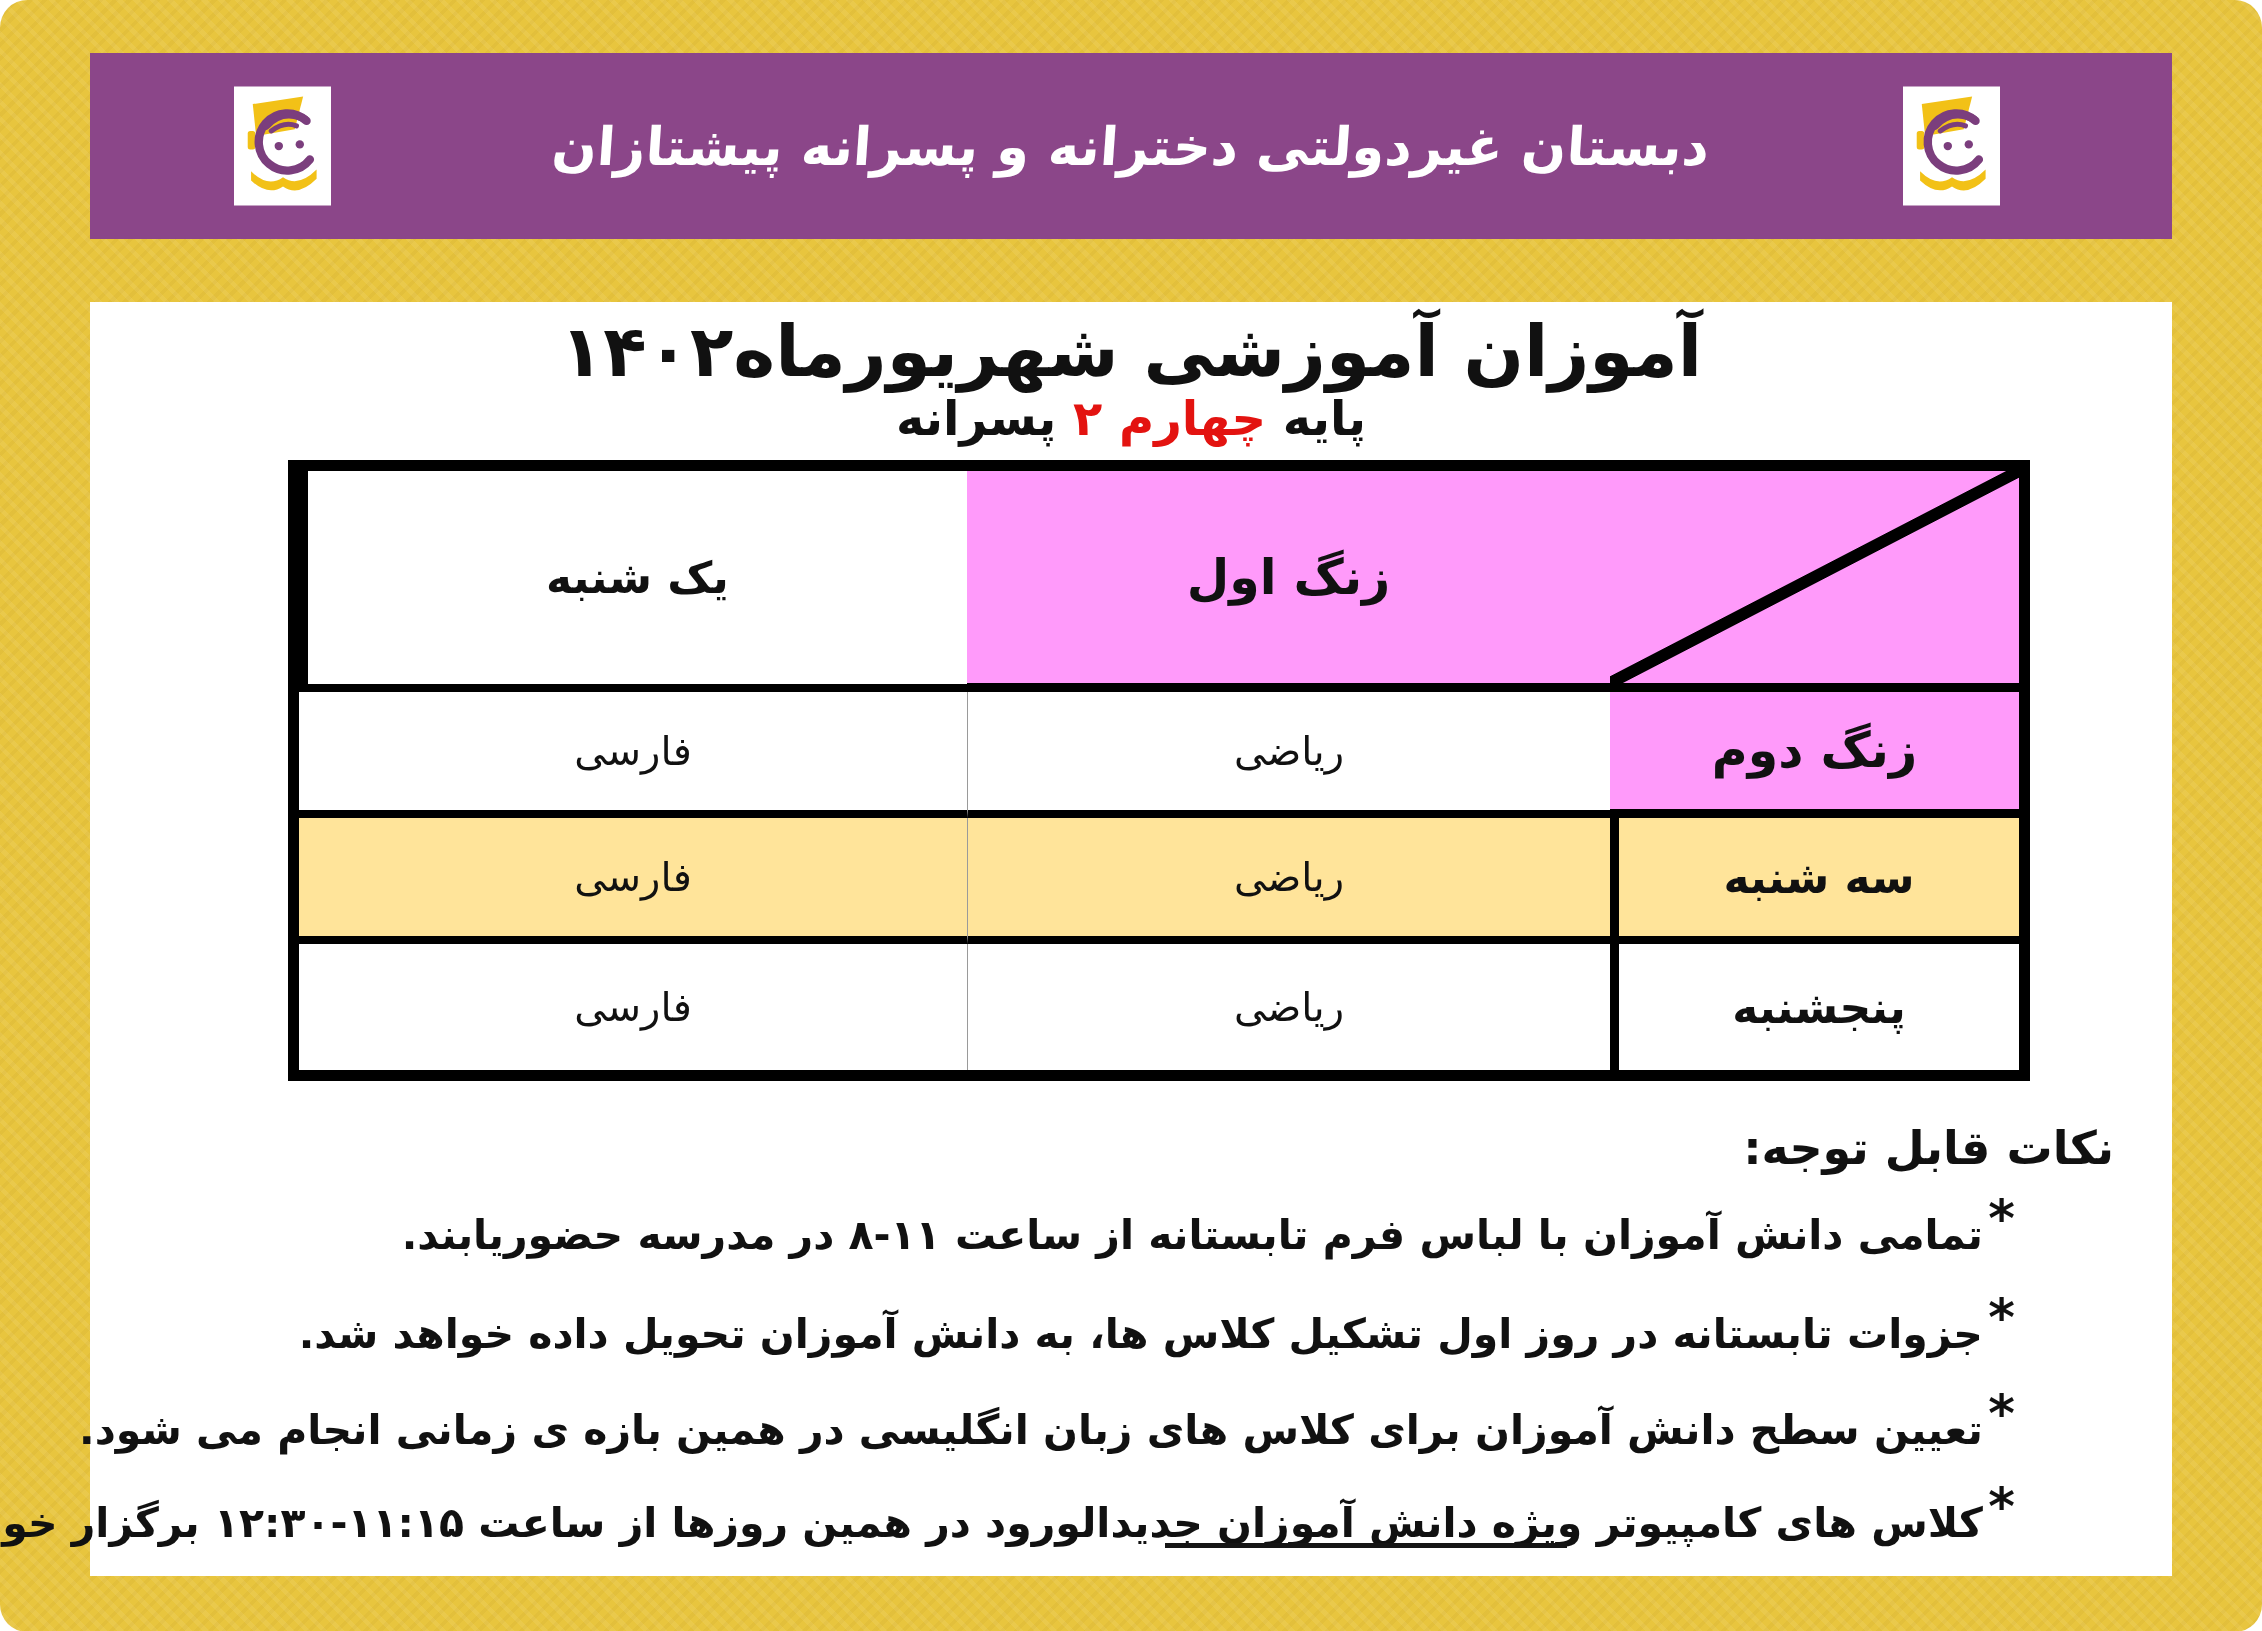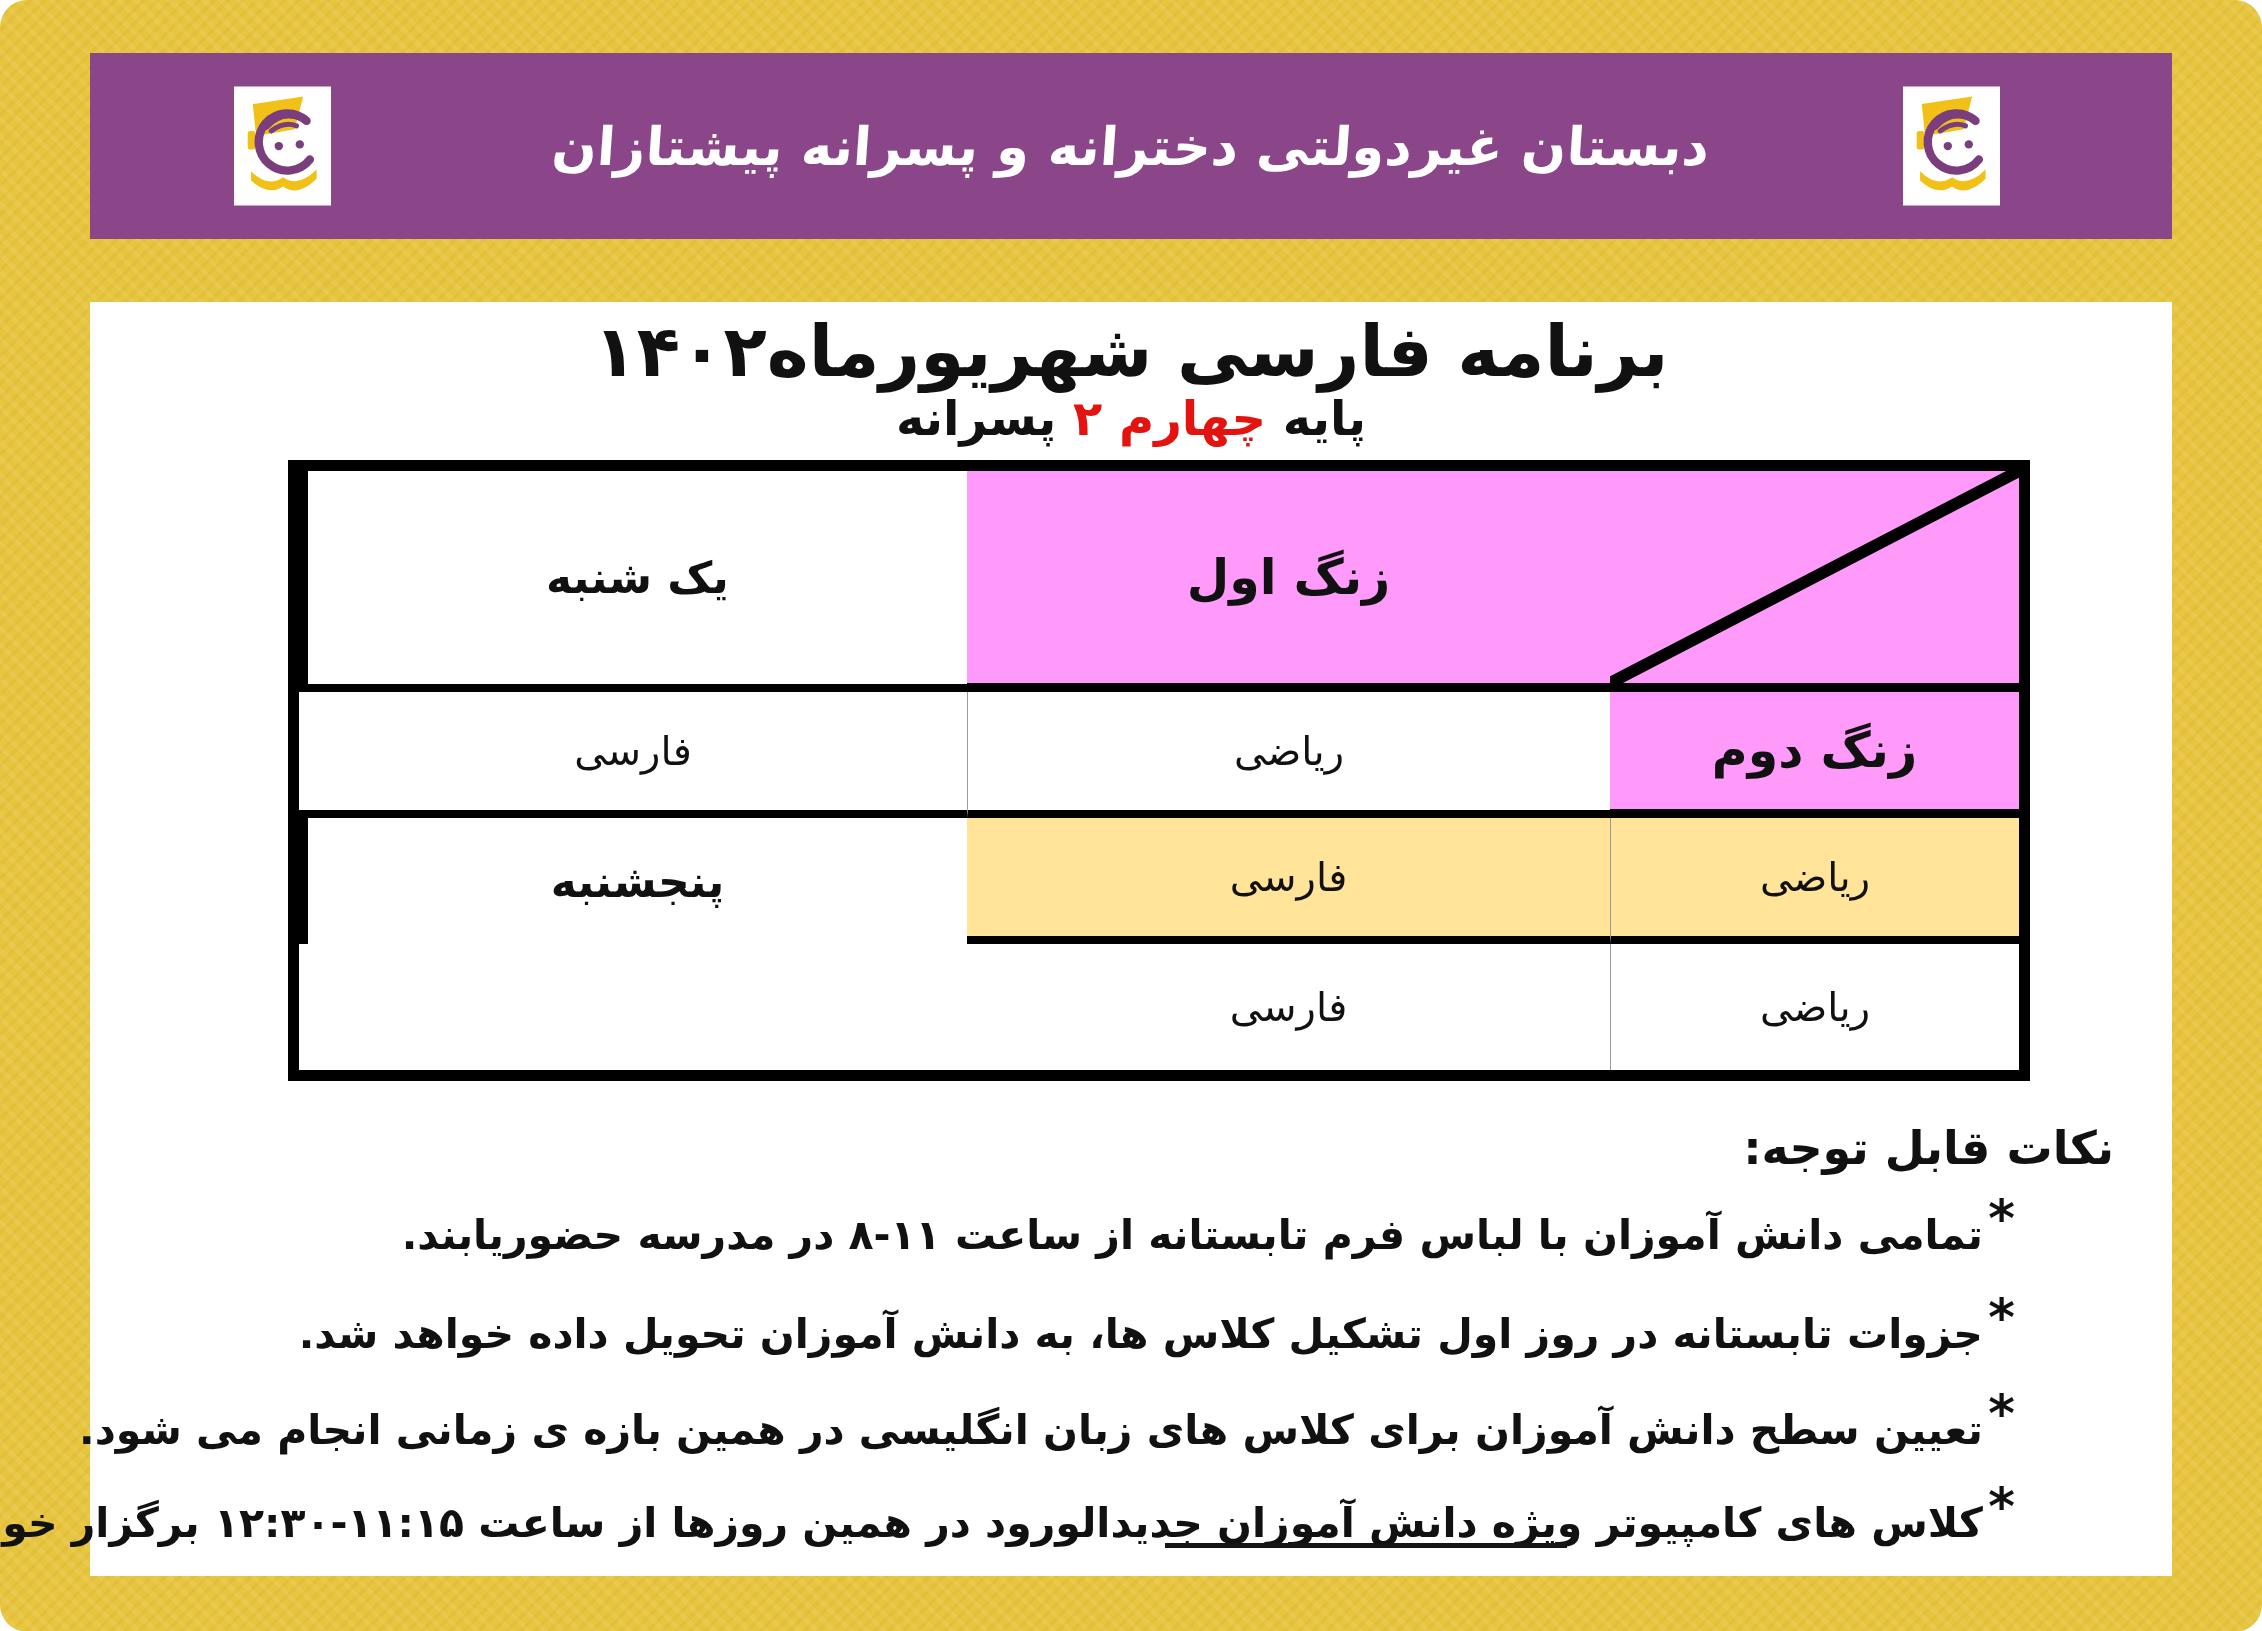--- a/index.html
+++ b/index.html
@@ -92,33 +92,34 @@
         <path d="M30,38 Q50,16 76,30" fill="none" stroke="#7B3E7D" stroke-width="9" stroke-linecap="round"></path>
         <path d="M36,44 Q52,32 66,38" fill="none" stroke="#7B3E7D" stroke-width="6" stroke-linecap="round"></path>
         <circle cx="45" cy="62" r="5" fill="#7B3E7D"></circle>
         <circle cx="70" cy="60" r="5" fill="#7B3E7D"></circle>
         <path d="M12,92 Q32,112 50,99 Q68,112 90,90 L90,101 Q68,123 50,110 Q32,122 12,103 Z" fill="#F2C117"></path>
       </svg>
     </div>
   </div>
 
   <div class="content">
-    <div class="title1">برنامه فارسی شهریورماه۱۴۰۲</div>
+    <div class="title1">آموزان آموزشی شهریورماه۱۴۰۲</div>
     <div class="title2"><span>پایه </span><span class="hl">چهارم ۲</span><span> پسرانه</span></div>
 
     <div class="timetable">
 
       <div class="cell corner-cell"></div>
       <div class="cell head-cell">زنگ اول</div>
       <div class="cell day-cell rsep">یک شنبه</div>
 
       <div class="cell head-cell">زنگ دوم</div>
       <div class="cell b1-cell rsep">ریاضی</div>
       <div class="cell rsep">فارسی</div>
 
+      <div class="cell day-cell rsep row-hl">سه شنبه</div>
       <div class="cell b1-cell rsep row-hl">ریاضی</div>
       <div class="cell rsep row-hl">فارسی</div>
 
       <div class="cell day-cell">پنجشنبه</div>
       <div class="cell b1-cell">ریاضی</div>
       <div class="cell">فارسی</div>
     </div>
 
     <div class="notes-heading">نکات قابل توجه:</div>
 

